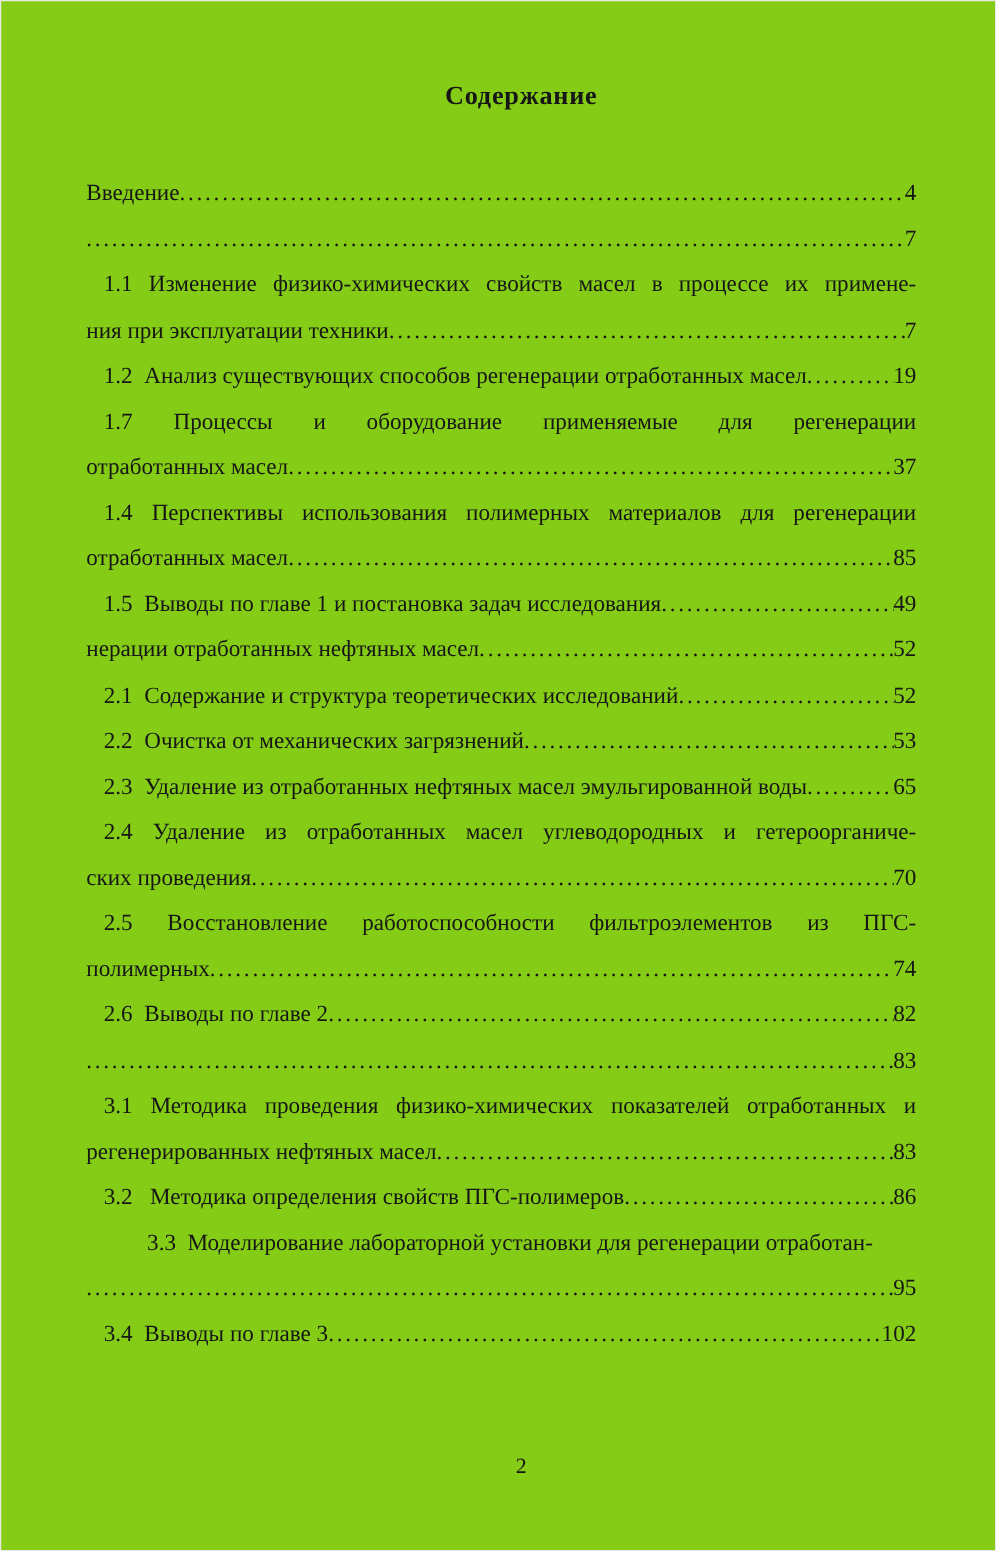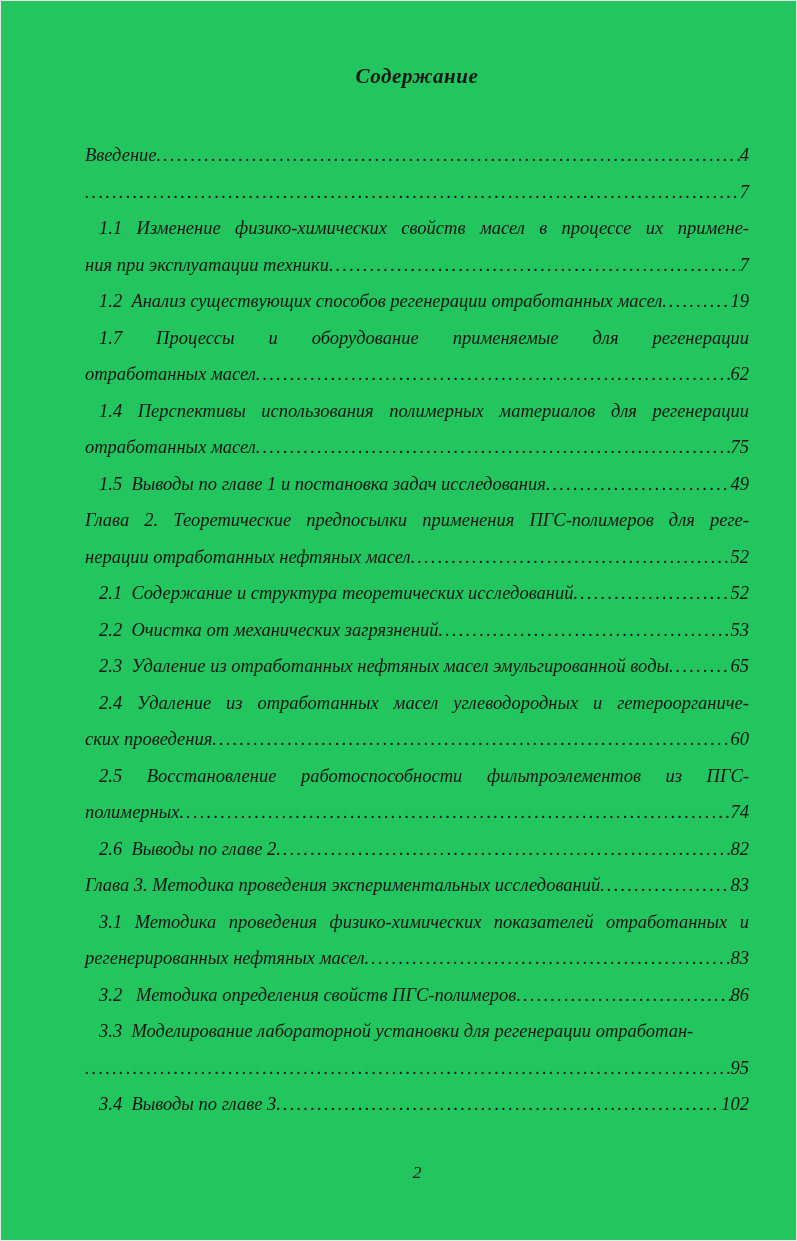--- a/index.html
+++ b/index.html
@@ -6,45 +6,44 @@
   body {
     width: 797px; height: 1241px;
     background: #ffffff;
     color: #161616;
     font-family: "Liberation Serif", "DejaVu Serif", serif;
     overflow: hidden;
   }
   .page {
     position: relative;
     width: 797px; height: 1241px;
-    background: #22c55e;
+    background: #84cc16;
     box-sizing: border-box;
     border: 1px solid #e8e8e8;
-    font-style: italic;
   }
   .title {
     position: absolute;
     top: 63px; left: 84px; width: 664px;
     text-align: center;
     font-size: 21px;
     font-weight: bold;
     letter-spacing: 0.6px;
   }
   .content {
     position: absolute;
-    top: 136px; left: 84px; width: 664px;
+    top: 136px; left: 68px; width: 664px;
   }
   .row {
     display: flex;
     align-items: baseline;
     height: 36.5px;
     font-size: 18.5px;
     line-height: 36.5px;
   }
-  .row.ind { padding-left: 14px; }
+  .row.ind { padding-left: 14px; justify-content: center; }
   .row .t  { white-space: pre; flex: 0 0 auto; }
   .row.fill .t {
     white-space: normal;
     flex: 1 1 auto;
     text-align: justify;
     text-align-last: justify;
   }
   .row .leader {
     flex: 1 1 auto;
     min-width: 0;
@@ -96,42 +95,39 @@
         <span class="pg">19</span>
     </div>
 
     <div class="row ind fill">
       <span class="t">1.7 Процессы и оборудование применяемые для регенерации</span>
     </div>
 
     <div class="row">
       <span class="t">отработанных масел</span>
         <span class="leader">..........................................................................................................................................................</span>
-        <span class="pg">62</span>
+        <span class="pg">37</span>
     </div>
 
     <div class="row ind fill">
       <span class="t">1.4 Перспективы использования полимерных материалов для регенерации</span>
     </div>
 
     <div class="row">
       <span class="t">отработанных масел</span>
         <span class="leader">..........................................................................................................................................................</span>
-        <span class="pg">75</span>
+        <span class="pg">85</span>
     </div>
 
     <div class="row ind">
       <span class="t">1.5&nbsp; Выводы по главе 1 и постановка задач исследования</span>
         <span class="leader">..........................................................................................................................................................</span>
         <span class="pg">49</span>
     </div>
 
-    <div class="row fill">
-      <span class="t">Глава 2. Теоретические предпосылки применения ПГС-полимеров для реге-</span>
-    </div>
 
     <div class="row">
       <span class="t">нерации отработанных нефтяных масел</span>
         <span class="leader">..........................................................................................................................................................</span>
         <span class="pg">52</span>
     </div>
 
     <div class="row ind">
       <span class="t">2.1&nbsp; Содержание и структура теоретических исследований</span>
         <span class="leader">..........................................................................................................................................................</span>
@@ -150,41 +146,40 @@
         <span class="pg">65</span>
     </div>
 
     <div class="row ind fill">
       <span class="t">2.4 Удаление из отработанных масел углеводородных и гетероорганиче-</span>
     </div>
 
     <div class="row">
       <span class="t">ских проведения</span>
         <span class="leader">..........................................................................................................................................................</span>
-        <span class="pg">60</span>
+        <span class="pg">70</span>
     </div>
 
     <div class="row ind fill">
       <span class="t">2.5 Восстановление работоспособности фильтроэлементов из ПГС-</span>
     </div>
 
     <div class="row">
       <span class="t">полимерных</span>
         <span class="leader">..........................................................................................................................................................</span>
         <span class="pg">74</span>
     </div>
 
     <div class="row ind">
       <span class="t">2.6&nbsp; Выводы по главе 2</span>
         <span class="leader">..........................................................................................................................................................</span>
         <span class="pg">82</span>
     </div>
 
     <div class="row">
-      <span class="t">Глава 3. Методика проведения экспериментальных исследований</span>
         <span class="leader">..........................................................................................................................................................</span>
         <span class="pg">83</span>
     </div>
 
     <div class="row ind fill">
       <span class="t">3.1 Методика проведения физико-химических показателей отработанных и</span>
     </div>
 
     <div class="row">
       <span class="t">регенерированных нефтяных масел</span>

